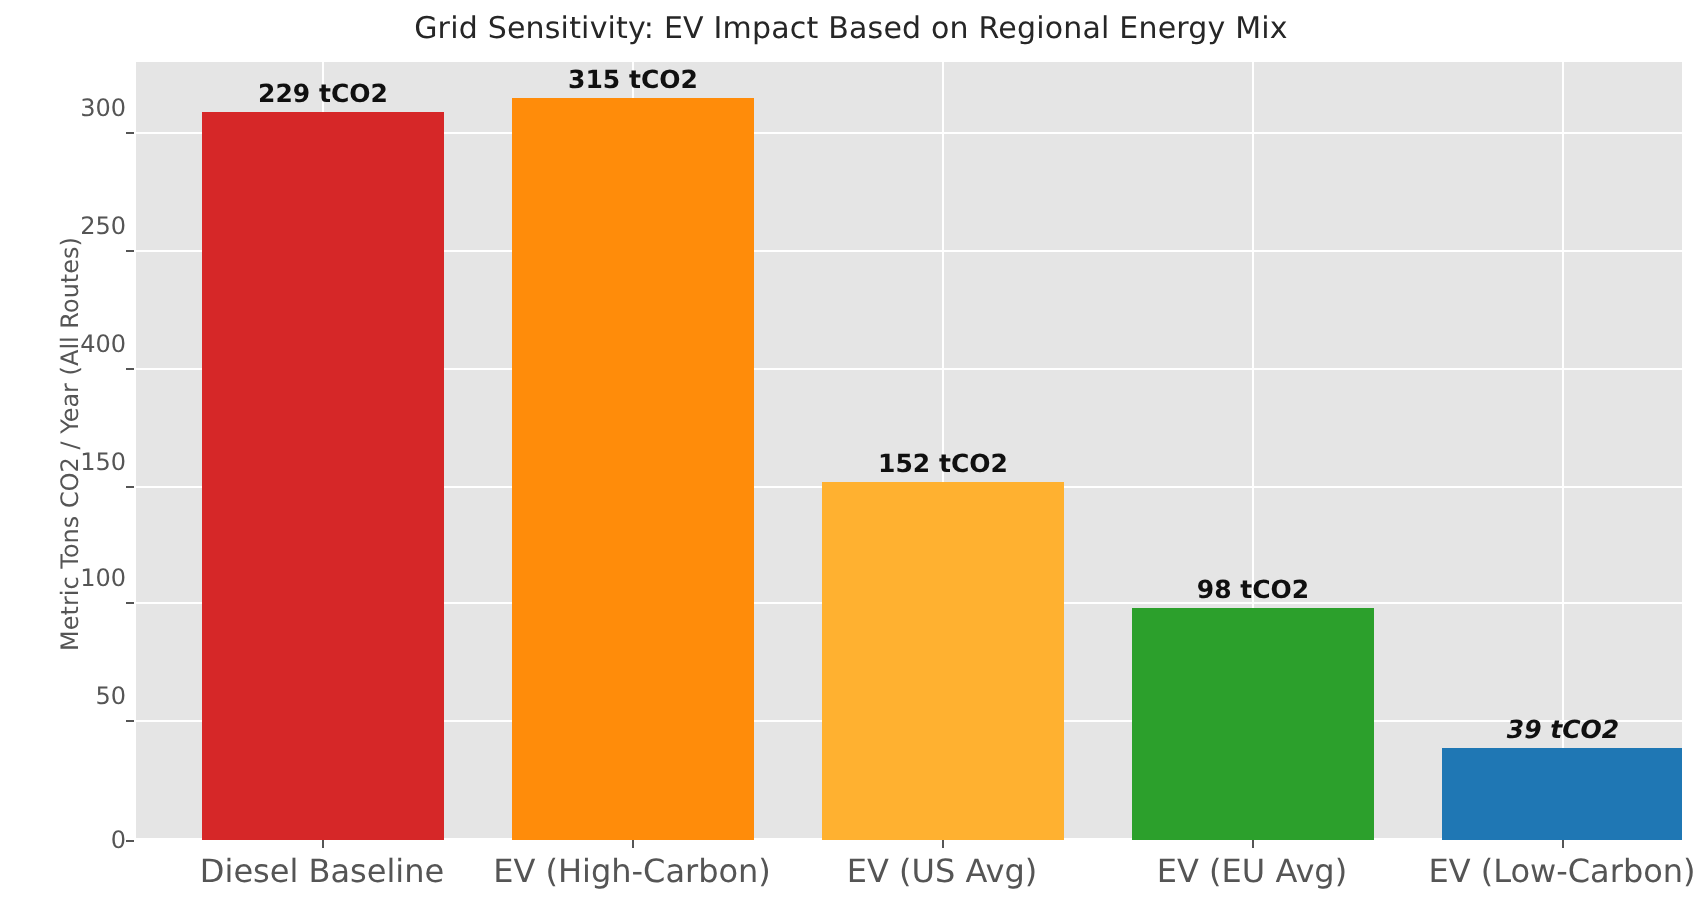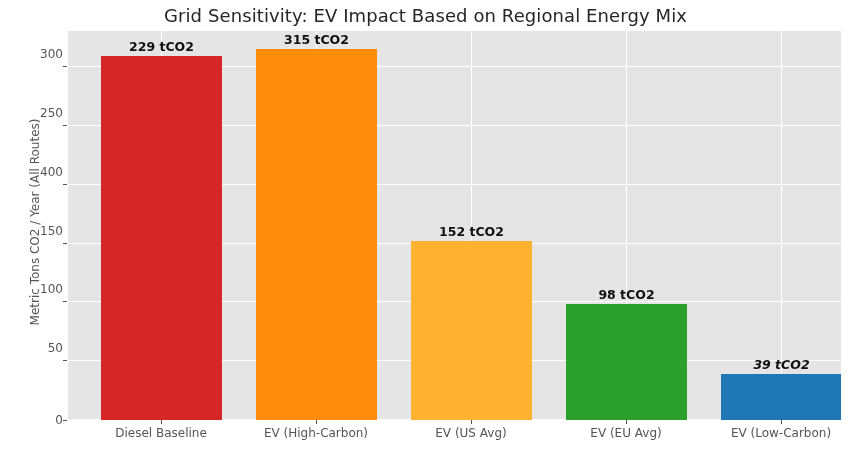--- a/index.html
+++ b/index.html
@@ -18,21 +18,21 @@
     width: 851px;
     height: 452px;
     background: #ffffff;
   }
   #chart-title {
     position: absolute;
     left: 0;
     top: 5px;
     width: 851px;
     text-align: center;
-    font-size: 18px;
+    font-size: 15px;
     color: #262626;
     font-family: "DejaVu Sans", sans-serif;
     letter-spacing: 0.1px;
     white-space: nowrap;
   }
   #ylabel {
     position: absolute;
     left: -160px;
     top: 215px;
     width: 390px;
@@ -92,21 +92,21 @@
     position: absolute;
     left: 13px;
     top: 0;
     width: 50px;
     height: 368px;
   }
   .xtick-label {
     position: absolute;
     top: 426px;
     text-align: center;
-    font-size: 12px;
+    font-size: 16px;
     color: #555555;
     white-space: nowrap;
   }
   .xtick-mark {
     position: absolute;
     top: 420px;
     width: 1px;
     height: 4px;
     background: #555555;
   }

